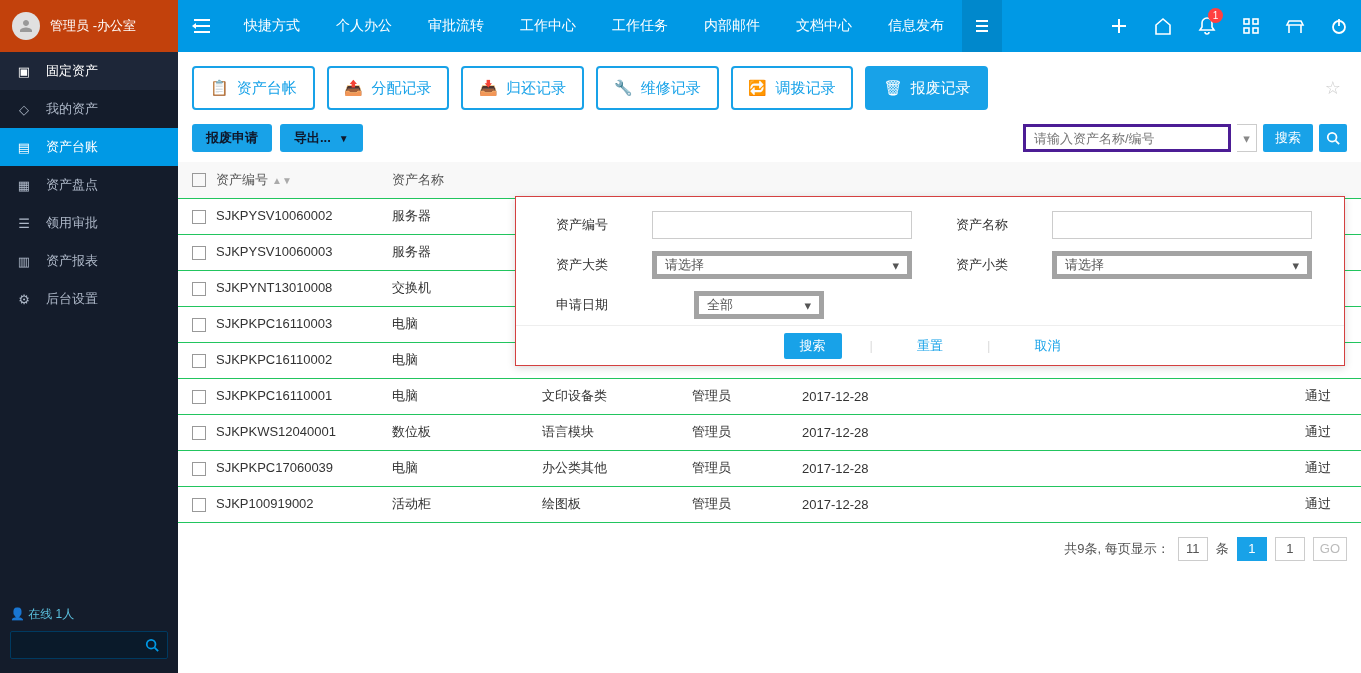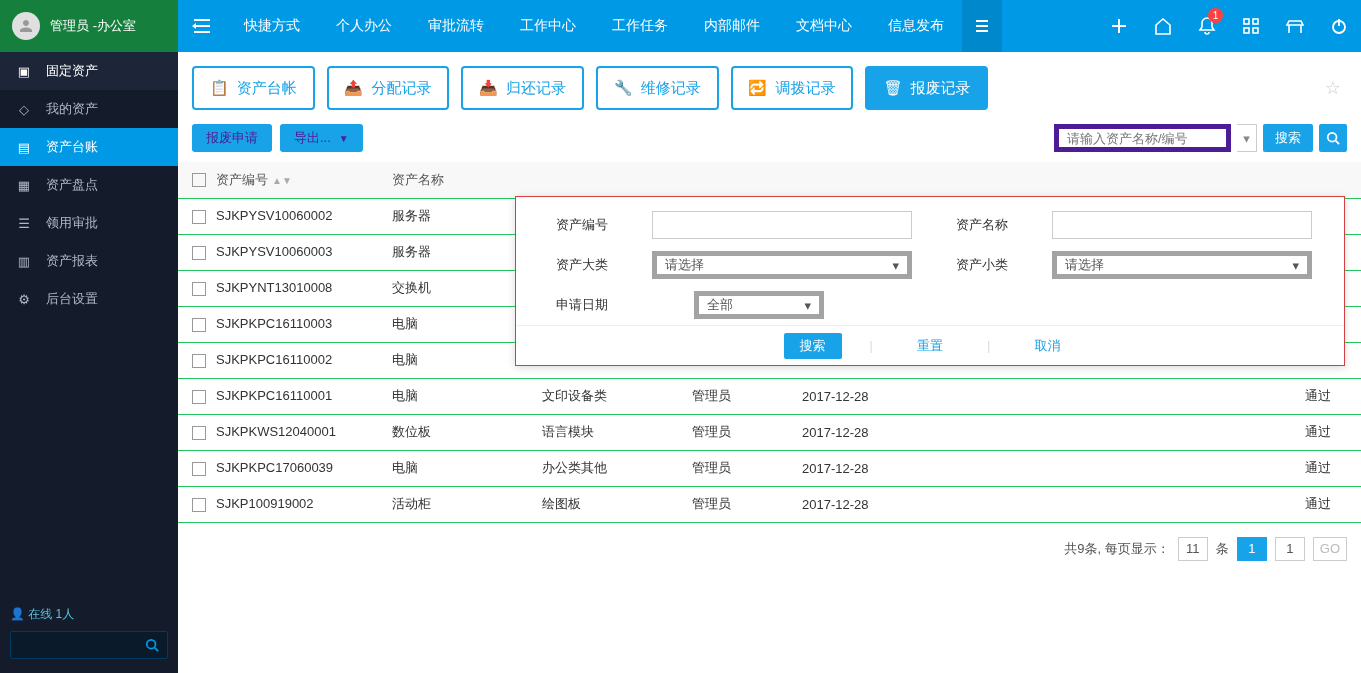--- a/index.html
+++ b/index.html
@@ -1,18 +1,18 @@
 <!DOCTYPE html>
 <html><head>
 <meta charset="utf-8">
 <style>
 *{margin:0;padding:0;box-sizing:border-box;font-family:"Microsoft YaHei","PingFang SC",Arial,sans-serif;}
 html,body{width:1361px;height:673px;overflow:hidden;background:#fff;font-size:13px;color:#333;}
 .top-bar{height:52px;background:#0099e5;display:flex;align-items:center;color:#fff;}
-.top-left{width:178px;height:52px;background:#15803d;display:flex;align-items:center;padding-left:12px;gap:10px;}
+.top-left{width:178px;height:52px;background:#c2410c;display:flex;align-items:center;padding-left:12px;gap:10px;}
 .avatar{width:28px;height:28px;border-radius:50%;background:#e0e0e0;display:flex;align-items:center;justify-content:center;}
 .avatar svg{width:18px;height:18px;fill:#999;}
 .menu-toggle{width:48px;height:52px;display:flex;align-items:center;justify-content:center;cursor:pointer;}
 .top-nav{display:flex;height:52px;}
 .top-nav-item{padding:8px 18px;height:52px;display:flex;align-items:center;cursor:pointer;font-size:14px;}
 .app-grid{width:40px;height:52px;display:flex;align-items:center;justify-content:center;background:#0088cc;cursor:pointer;}
 .top-right{margin-left:auto;display:flex;align-items:center;height:52px;}
 .top-icon{width:44px;height:52px;display:flex;align-items:center;justify-content:center;cursor:pointer;position:relative;}
 .badge{position:absolute;top:8px;right:6px;background:#ff4040;color:#fff;font-size:10px;min-width:15px;height:15px;border-radius:8px;display:flex;align-items:center;justify-content:center;}
 .layout{display:flex;height:621px;}
@@ -24,24 +24,24 @@
 .sidebar-footer{margin-top:auto;padding:10px 10px 14px 10px;}
 .online{color:#5bc0de;font-size:12px;margin-bottom:8px;}
 .search-box{height:28px;border:1px solid #003a60;background:#0a1a2a;border-radius:2px;display:flex;align-items:center;justify-content:flex-end;padding-right:8px;}
 .main{flex:1;background:#fff;position:relative;}
 .tab-row{display:flex;gap:12px;padding:14px 14px 10px 14px;align-items:center;}
 .tab-btn{border:2px solid #18a2e8;color:#18a2e8;border-radius:4px;height:44px;padding:0 16px;display:flex;align-items:center;gap:8px;cursor:pointer;font-size:15px;background:#fff;}
 .tab-btn.active{background:#18a2e8;color:#fff;}
 .star{margin-left:auto;color:#ccc;font-size:18px;padding-right:6px;}
 .action-row{display:flex;align-items:center;padding:4px 14px 10px 14px;gap:8px;}
 .btn{height:28px;padding:0 14px;border-radius:3px;display:inline-flex;align-items:center;cursor:pointer;font-size:13px;}
-.btn-primary{background:#18a2e8;color:#4c1d95;}
+.btn-primary{background:#18a2e8;color:#0f172a;font-weight:bold;}
 .dropdown-caret{margin-left:8px;font-size:10px;}
 .search-wrap{margin-left:auto;display:flex;gap:6px;align-items:center;}
-.search-input{height:28px;width:177px;border:5px solid #4c1d95;padding:0 8px;font-size:13px;color:#888;}
+.search-input{height:28px;width:208px;border:3px solid #4c1d95;padding:0 8px;font-size:13px;color:#888;}
 .search-btn{height:28px;background:#18a2e8;color:#fff;padding:0 12px;display:flex;align-items:center;border-radius:2px;cursor:pointer;}
 .search-mag{height:28px;width:28px;background:#18a2e8;display:flex;align-items:center;justify-content:center;border-radius:2px;cursor:pointer;}
 .table{width:100%;border-collapse:collapse;}
 .table th,.table td{height:36px;text-align:left;padding-left:14px;border-bottom:1px solid #22c55e;font-size:13px;font-weight:normal;}
 .table thead th{background:#f8f8f8;color:#555;}
 .sort{font-size:10px;color:#aaa;margin-left:4px;}
 .chk{width:14px;height:14px;border:1px solid #999;display:inline-block;vertical-align:middle;margin-right:10px;}
 .pager{display:flex;align-items:center;justify-content:flex-end;gap:8px;padding:14px;color:#555;font-size:13px;}
 .pg-box{height:24px;min-width:30px;border:1px solid #ccc;display:flex;align-items:center;justify-content:center;padding:0 6px;text-align:right;}
 .pg-cur{background:#18a2e8;color:#fff;border-color:#18a2e8;}

